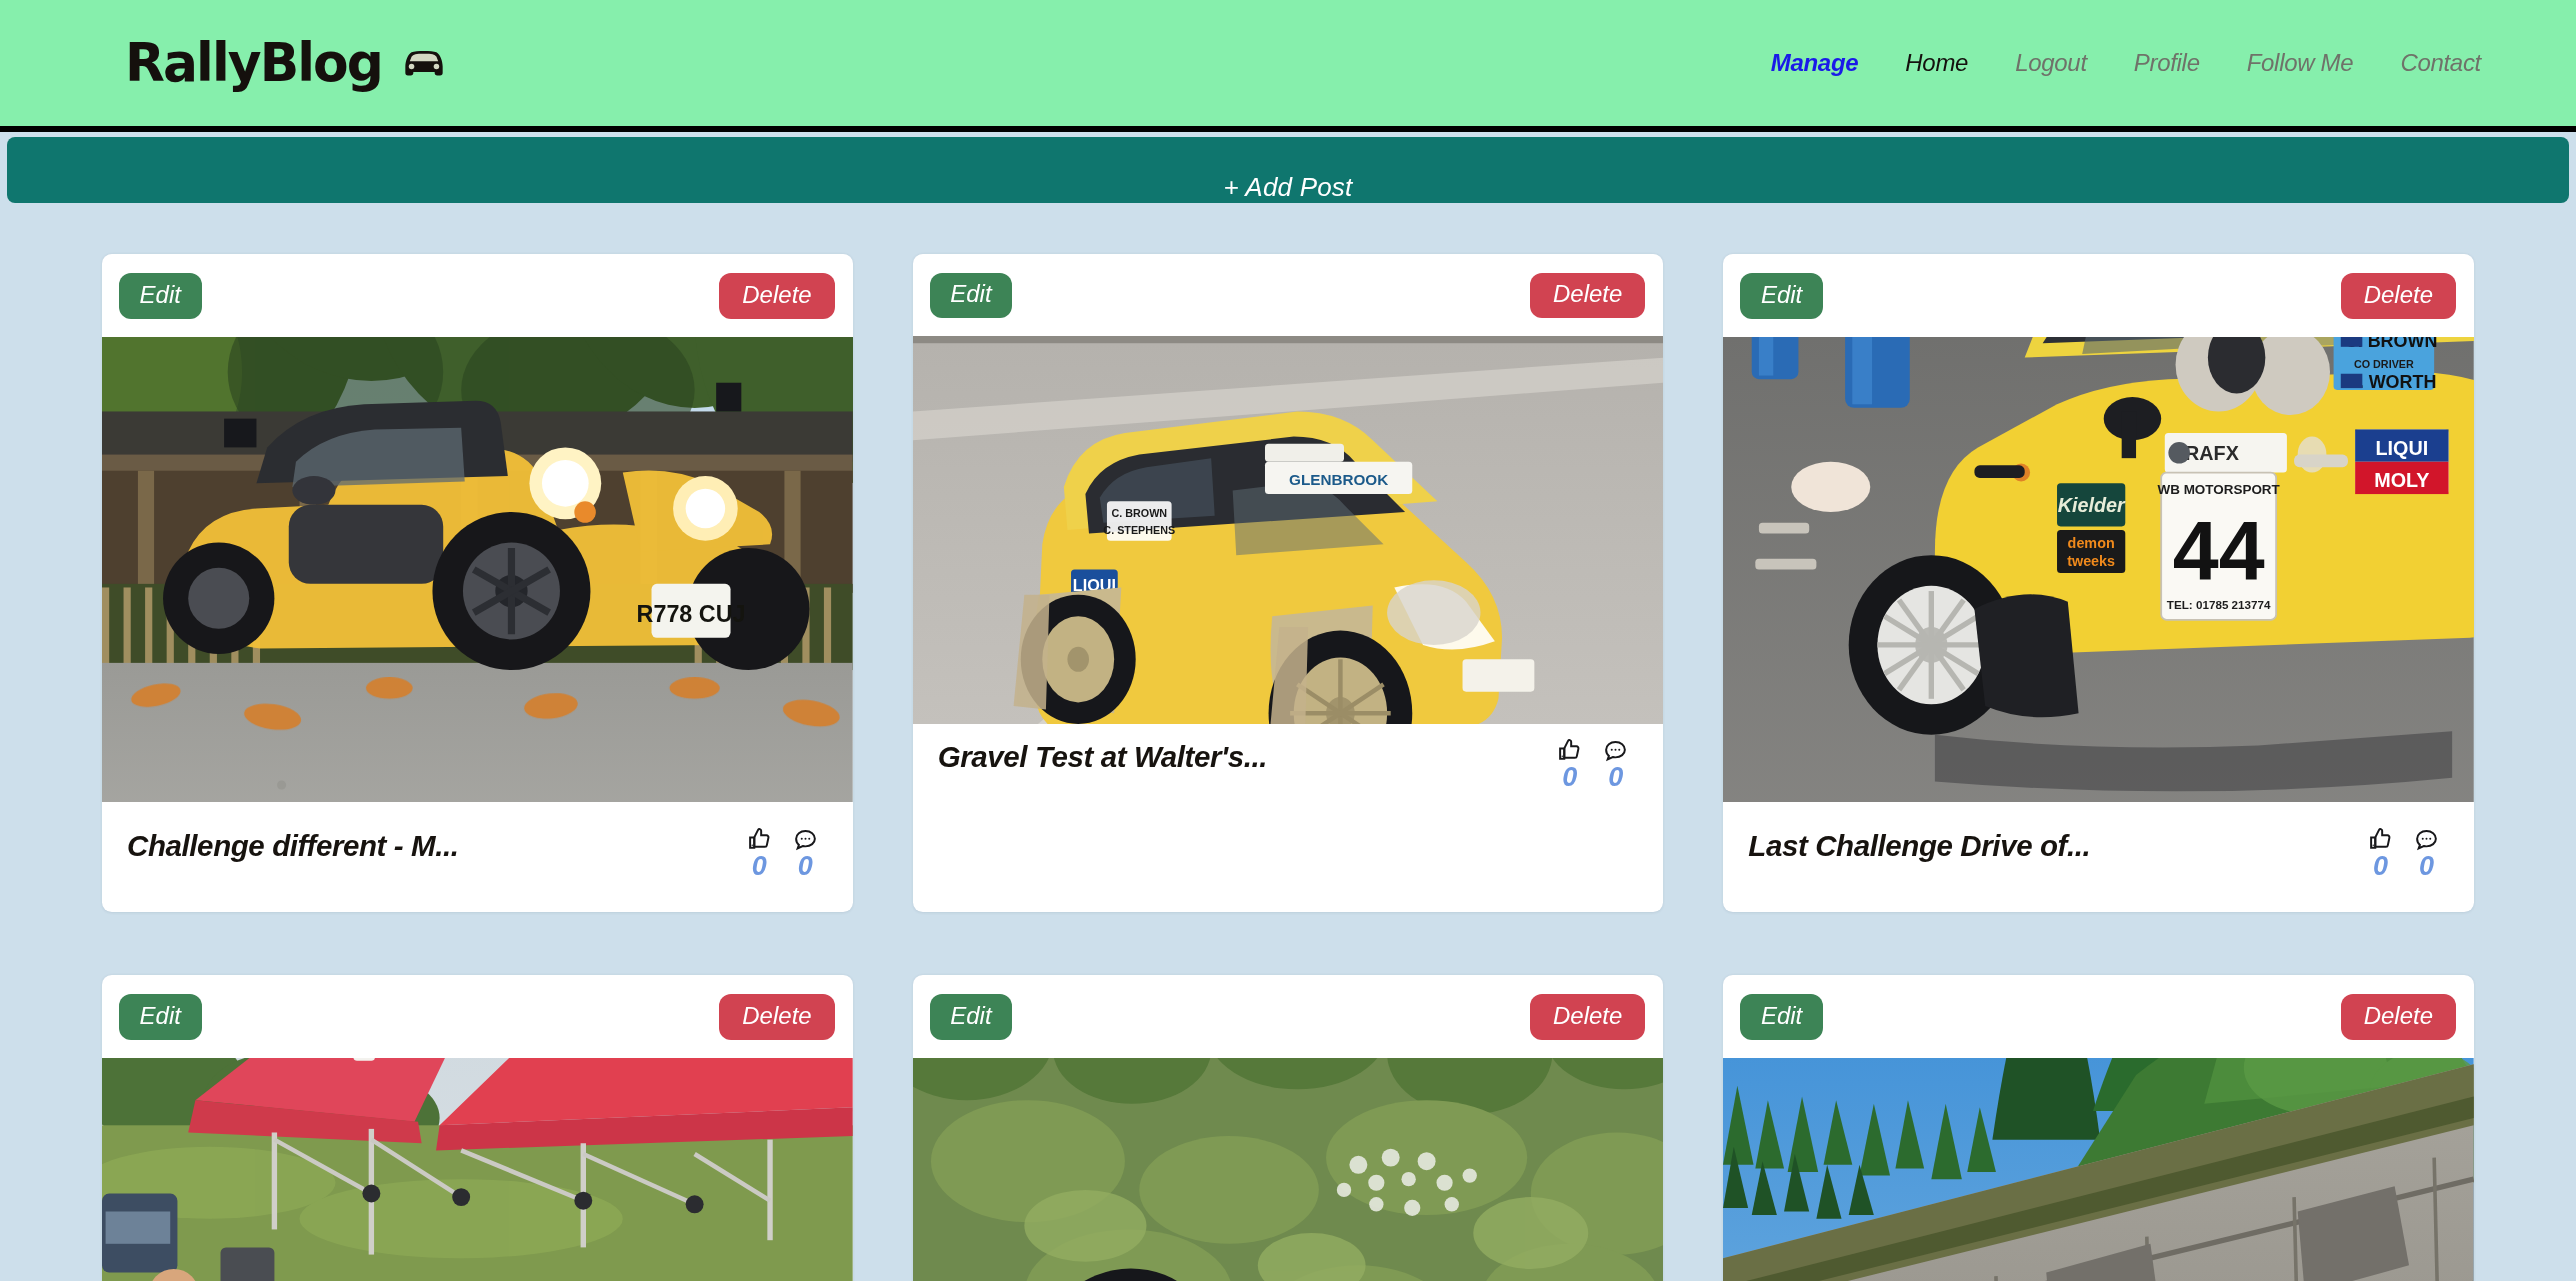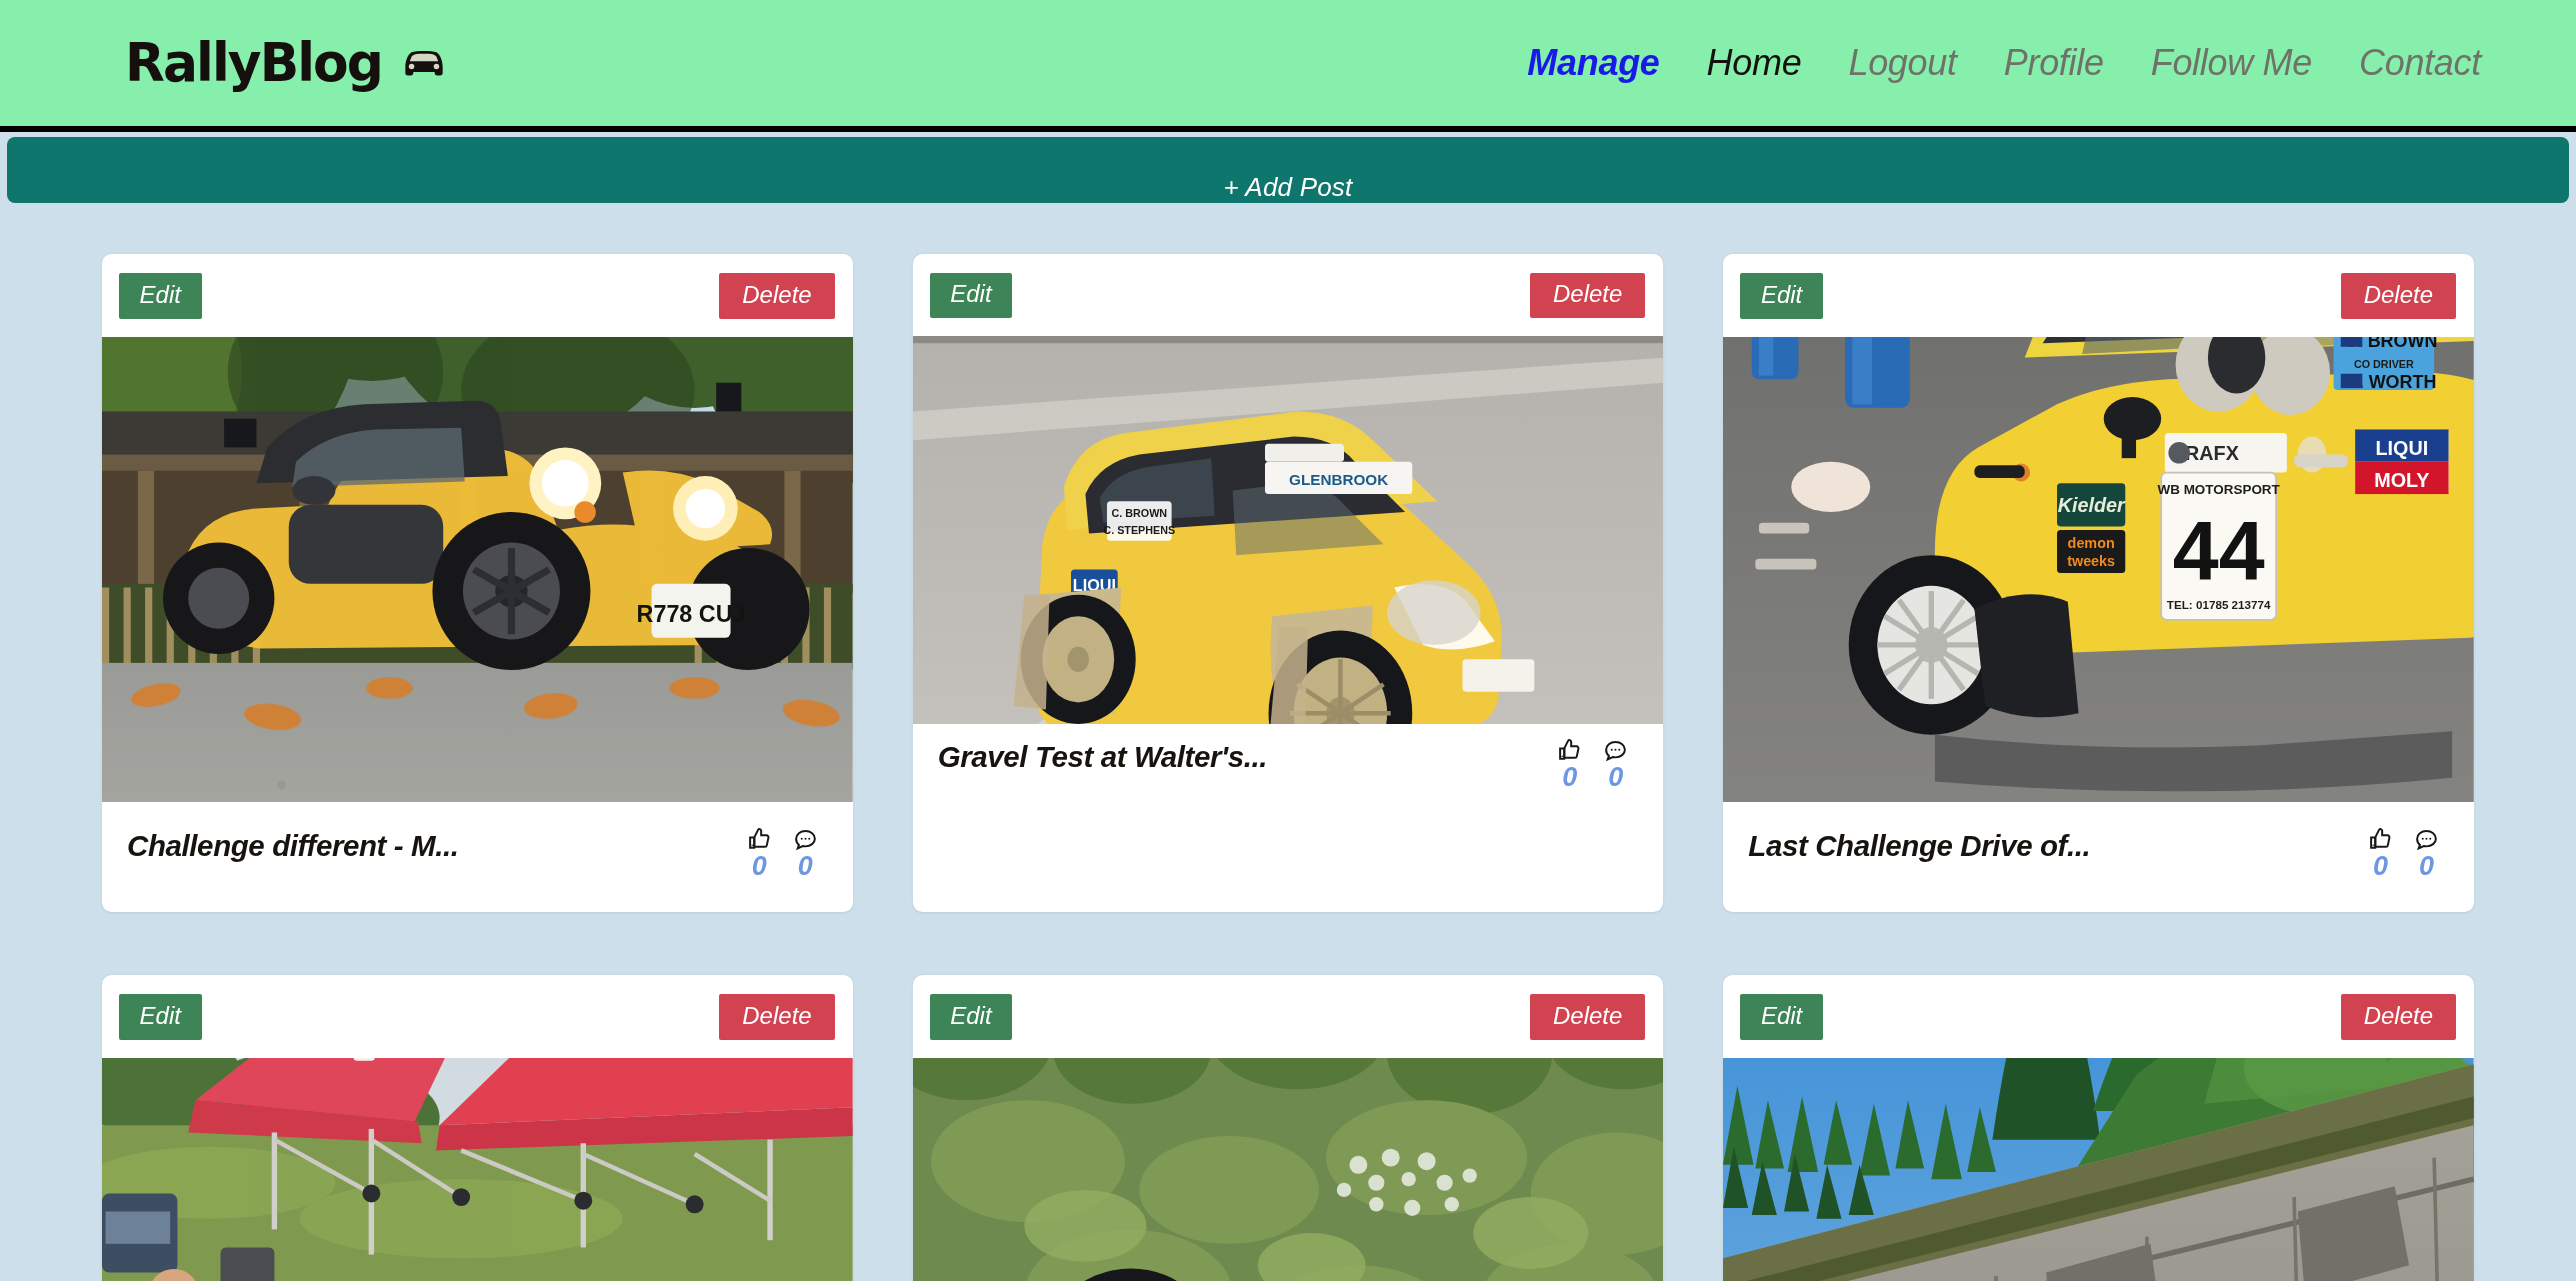--- a/index.html
+++ b/index.html
@@ -52,21 +52,21 @@
   }
 
   .main-nav {
     display: flex;
     align-items: baseline;
     gap: 47px;
   }
   .nav-link {
     font-family: "Liberation Sans", sans-serif;
     font-style: italic;
-    font-size: 36px;
+    font-size: 24px;
     font-weight: 400;
     letter-spacing: -0.3px;
     color: #6f7269;
     text-decoration: none;
     white-space: nowrap;
   }
   .nav-link.is-active { color: #1a1ae8; font-weight: 600; }
   .nav-link.is-current { color: #14110e; font-weight: 400; }
 
   
@@ -113,21 +113,21 @@
   .card-actions {
     height: 83px;
     display: flex;
     align-items: center;
     justify-content: space-between;
     padding: 0 18px 0 17px;
     flex: 0 0 auto;
   }
   .btn {
     border: none;
-    border-radius: 2px;
+    border-radius: 12px;
     color: #ffffff;
     font-family: "Liberation Sans", sans-serif;
     font-style: italic;
     font-size: 24px;
     font-weight: 500;
     padding: 9.8px 20.6px 11.6px 20.6px;
     cursor: pointer;
     line-height: 1;
   }
   .btn-edit { background: #3d8456; }

